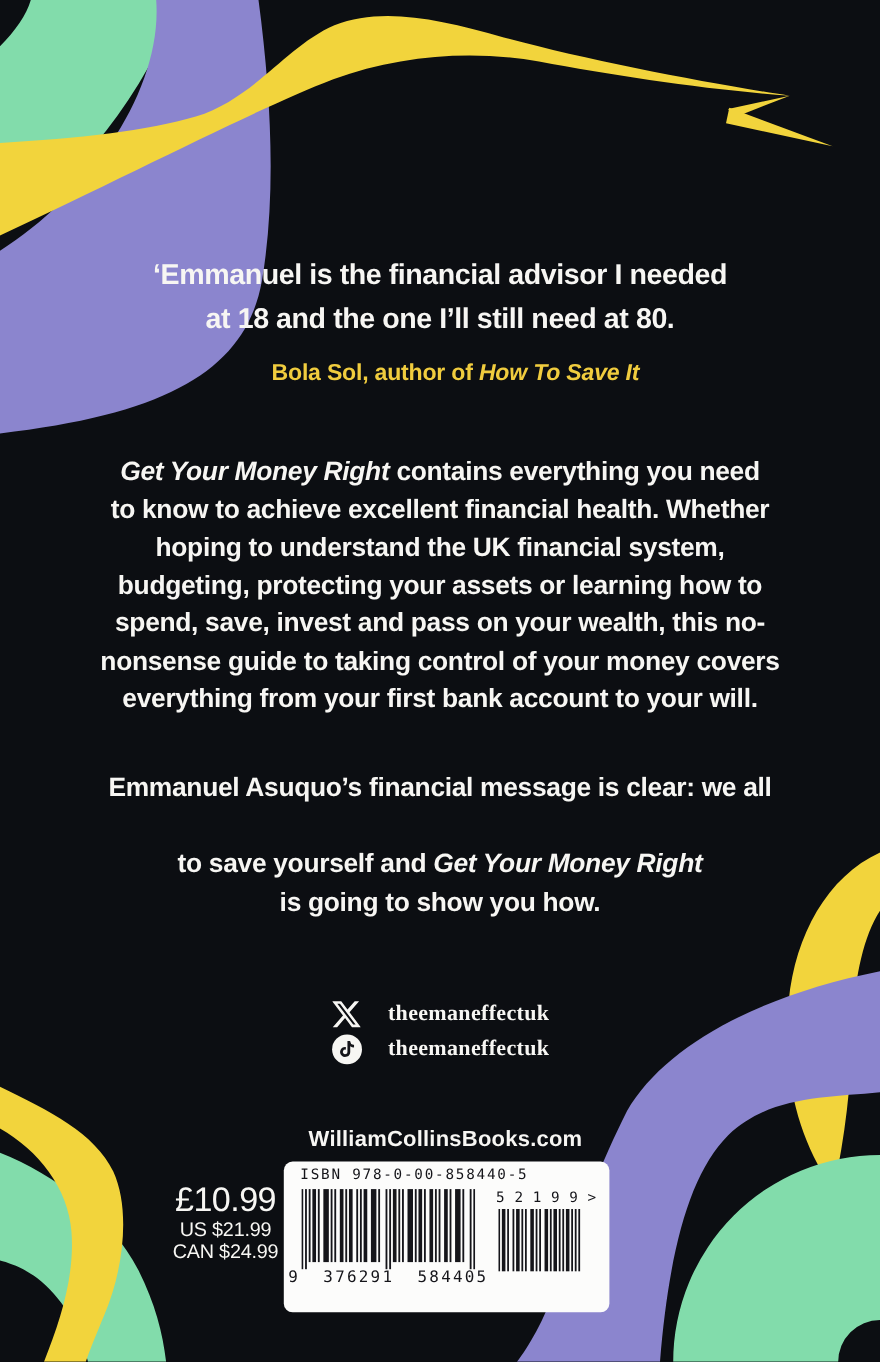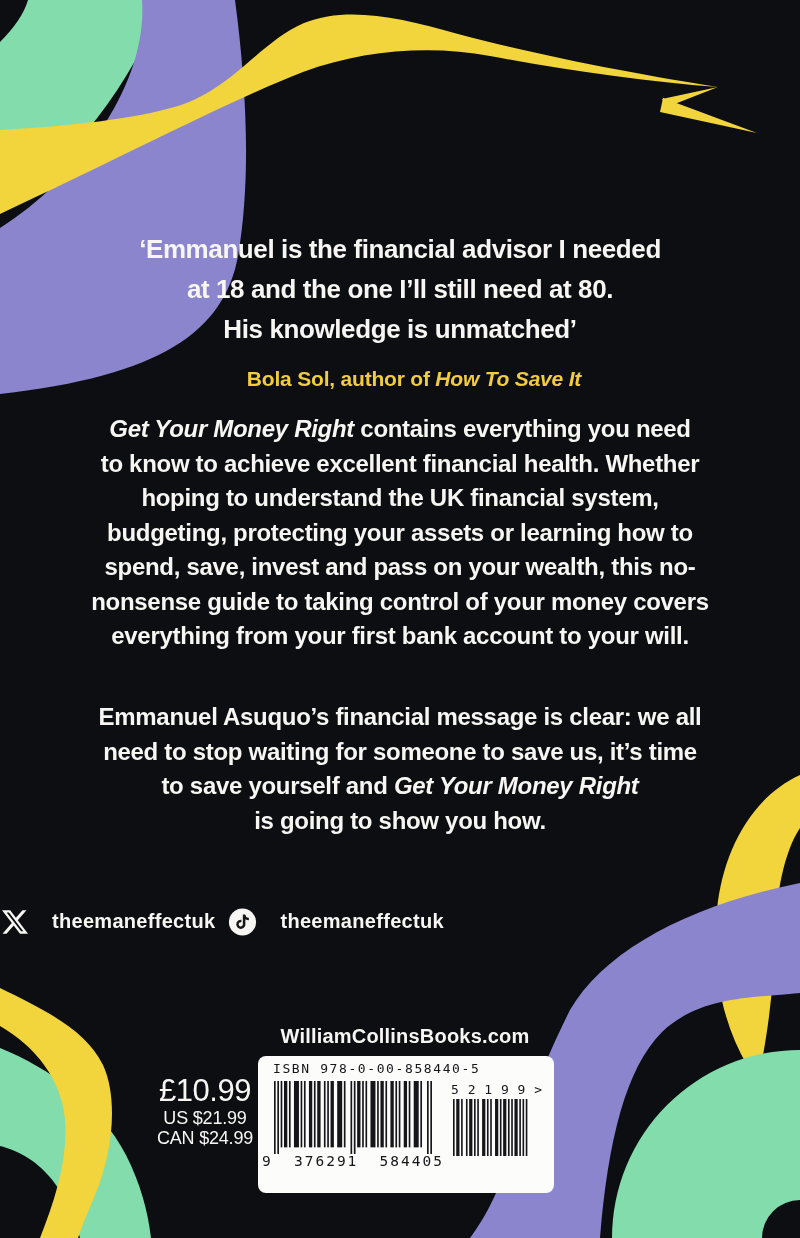--- a/index.html
+++ b/index.html
@@ -9,21 +9,21 @@
     font-family:"Liberation Sans",sans-serif;
     -webkit-font-smoothing:antialiased;
   }
   #bg{position:absolute;inset:0;display:block;}
   .layer{position:absolute;left:0;width:800px;text-align:center;color:#f7f6f3;font-weight:bold;}
   .quote{top:229px;font-size:26px;line-height:40px;letter-spacing:-0.4px;}
   .quote-attr{margin-top:10px;font-size:21px;letter-spacing:-0.2px;padding-left:28px;}
   .para{font-size:24px;line-height:34.5px;letter-spacing:-0.3px;}
   .para1{top:412px;}
   .para2{top:700px;}
-  .social{top:907px;display:flex;flex-direction:row;gap:13px;align-items:center;}
+  .social{top:907px;display:flex;flex-direction:column;gap:3px;align-items:center;font-family:Liberation Serif, serif;}
   .social-row{display:flex;align-items:center;gap:23px;}
   .social-row .icon{width:29px;height:29px;display:flex;align-items:center;justify-content:center;}
   .social-row .handle{font-size:20px;letter-spacing:0.3px;}
   .website{top:1025px;font-size:20px;letter-spacing:0.2px;transform:translateX(5px);}
   .price{top:1074px;left:115px;width:180px;position:absolute;text-align:center;color:#f7f6f3;font-weight:normal;}
   .price-gbp{font-size:31px;line-height:34px;letter-spacing:-0.5px;}
   .price-sub{font-size:18px;line-height:20px;letter-spacing:-0.2px;}
   .barcode-panel{
     position:absolute;left:258px;top:1056px;width:296px;height:137px;
     background:#fcfcfb;border-radius:8px;color:#15151a;
@@ -61,27 +61,26 @@
   <path d="M 800,775 C 752,797 723,850 717,910 C 711,968 722,1022 747,1065 L 758,1080 C 768,1035 774,985 775,935 C 776,895 784,852 800,828 Z" fill="#f2d43c"></path>
 
   <path d="M 800,883 C 690,905 605,950 570,1010 C 545,1060 528,1105 505,1170 C 495,1200 480,1225 470,1238 L 600,1238 C 608,1140 626,1068 662,1032 C 700,996 750,998 800,993 Z" fill="#8b85ce"></path>
 
   <path d="M 612,1238 A 188,188 0 0 1 800,1050 L 800,1200 A 38,38 0 0 0 762,1238 Z" fill="#82dcab"></path>
 </svg>
 
 <div class="layer quote">
   <div>‘Emmanuel is the financial advisor I needed</div>
   <div>at 18 and the one I’ll still need at 80.</div>
-  <div>His knowledge is unmatched’</div>
   <div class="quote-attr" style="color:#f0cc3e"><span>Bola Sol, author of </span><i>How To Save It</i></div>
 </div>
 
 <div class="layer para para1"><i>Get Your Money Right</i><span> contains everything you need</span><br><span>to know to achieve excellent financial health. Whether</span><br><span>hoping to understand the UK financial system,</span><br><span>budgeting, protecting your assets or learning how to</span><br><span>spend, save, invest and pass on your wealth, this no-</span><br><span>nonsense guide to taking control of your money covers</span><br><span>everything from your first bank account to your will.</span></div>
 
-<div class="layer para para2"><span>Emmanuel Asuquo’s financial message is clear: we all</span><br><span>need to stop waiting for someone to save us, it’s time</span><br><span>to save yourself and </span><i>Get Your Money Right</i><br><span>is going to show you how.</span></div>
+<div class="layer para para2"><span>Emmanuel Asuquo’s financial message is clear: we all</span><br><br><span>to save yourself and </span><i>Get Your Money Right</i><br><span>is going to show you how.</span></div>
 
 <div class="layer social">
   <div class="social-row">
     <span class="icon">
       <svg width="26" height="26" viewBox="0 0 24 24">
         <path fill="#f7f6f3" d="M18.9 1.15h3.68l-8.04 9.19L24 22.85h-7.41l-5.8-7.58-6.64 7.58H.47l8.6-9.83L0 1.15h7.59l5.24 6.93 6.07-6.93zm-1.29 19.49h2.04L6.49 3.24H4.3l13.31 17.4z"></path>
       </svg>
     </span>
     <span class="handle">theemaneffectuk</span>
   </div>

